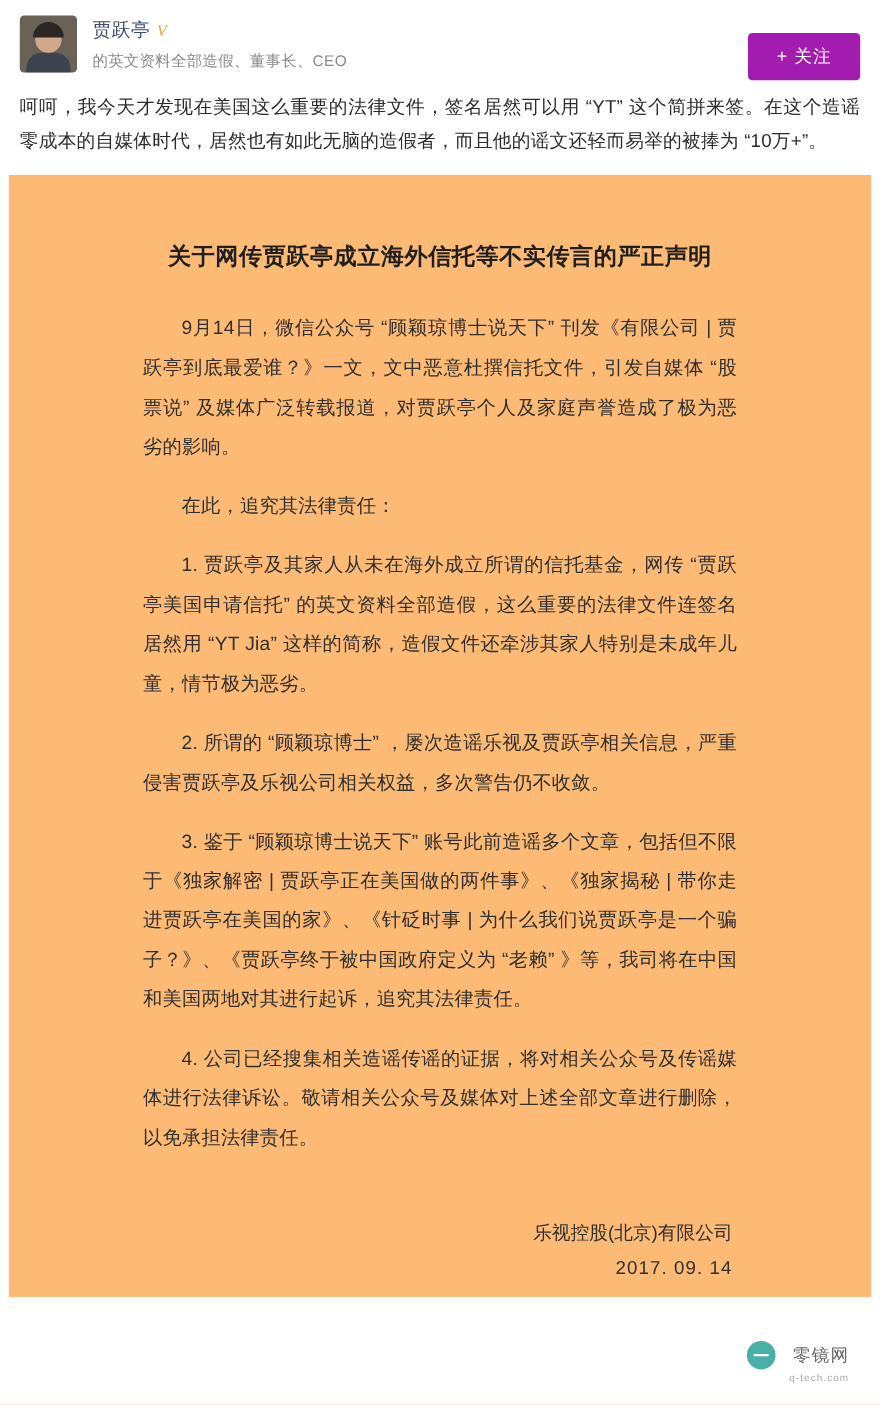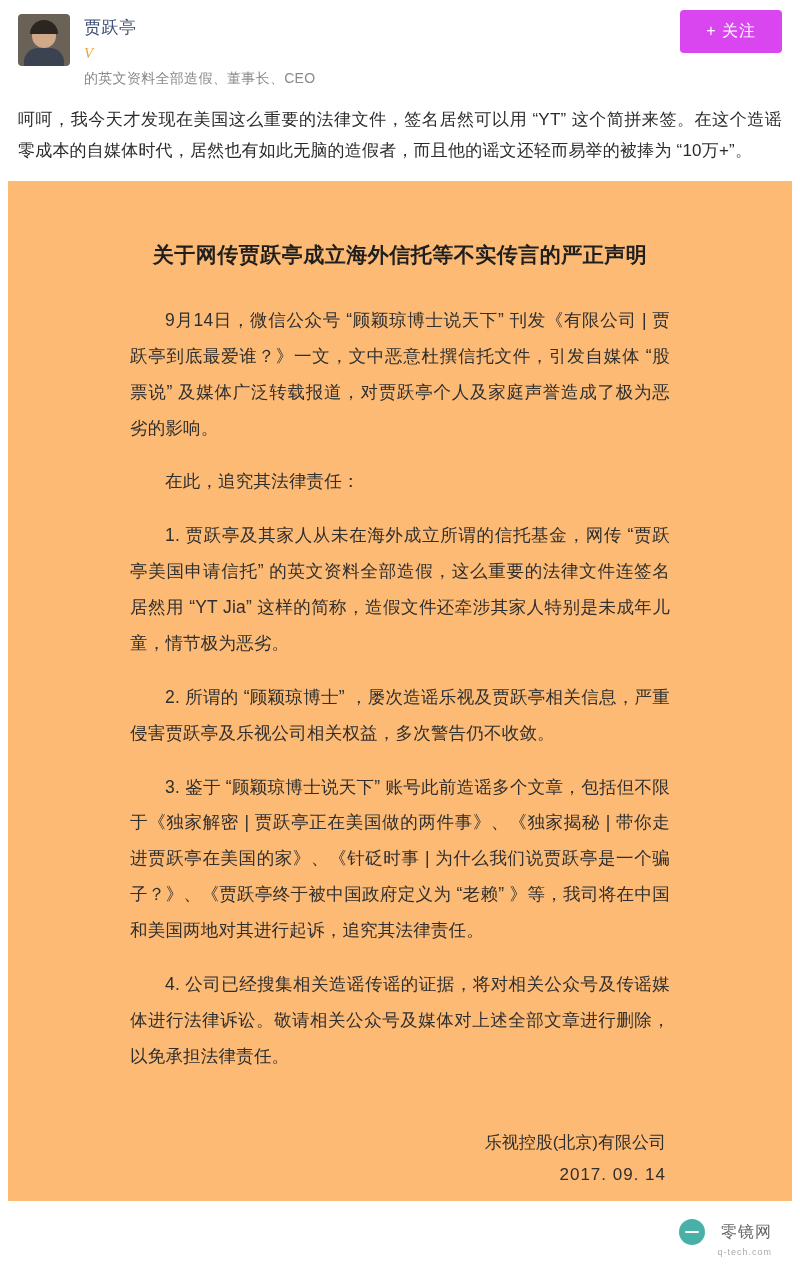--- a/index.html
+++ b/index.html
@@ -63,21 +63,20 @@
   .user-meta {
     margin-left: 14px;
     padding-top: 2px;
     flex: 1 1 auto;
     min-width: 0;
   }
   .user-line {
     display: flex;
     align-items: baseline;
     gap: 6px;
-    flex-direction: column;
   }
   .user-name {
     font-size: 17px;
     color: #3b4b73;
     font-weight: normal;
     letter-spacing: 0.5px;
   }
   .verified-badge {
     font-family: "Liberation Serif", serif;
     font-style: italic;
@@ -86,22 +85,22 @@
   }
   .user-desc {
     margin-top: 8px;
     font-size: 14px;
     color: #8a8a8a;
     letter-spacing: 0.3px;
   }
   .follow-button {
     position: absolute;
     right: 18px;
-    top: 10px;
-    background: #d946ef;
+    top: 30px;
+    background: #a21caf;
     color: #ffffff;
     border: none;
     border-radius: 4px;
     font-size: 16px;
     padding: 11px 26px;
     cursor: pointer;
     font-family: "Liberation Sans", sans-serif;
     letter-spacing: 1px;
   }
 

